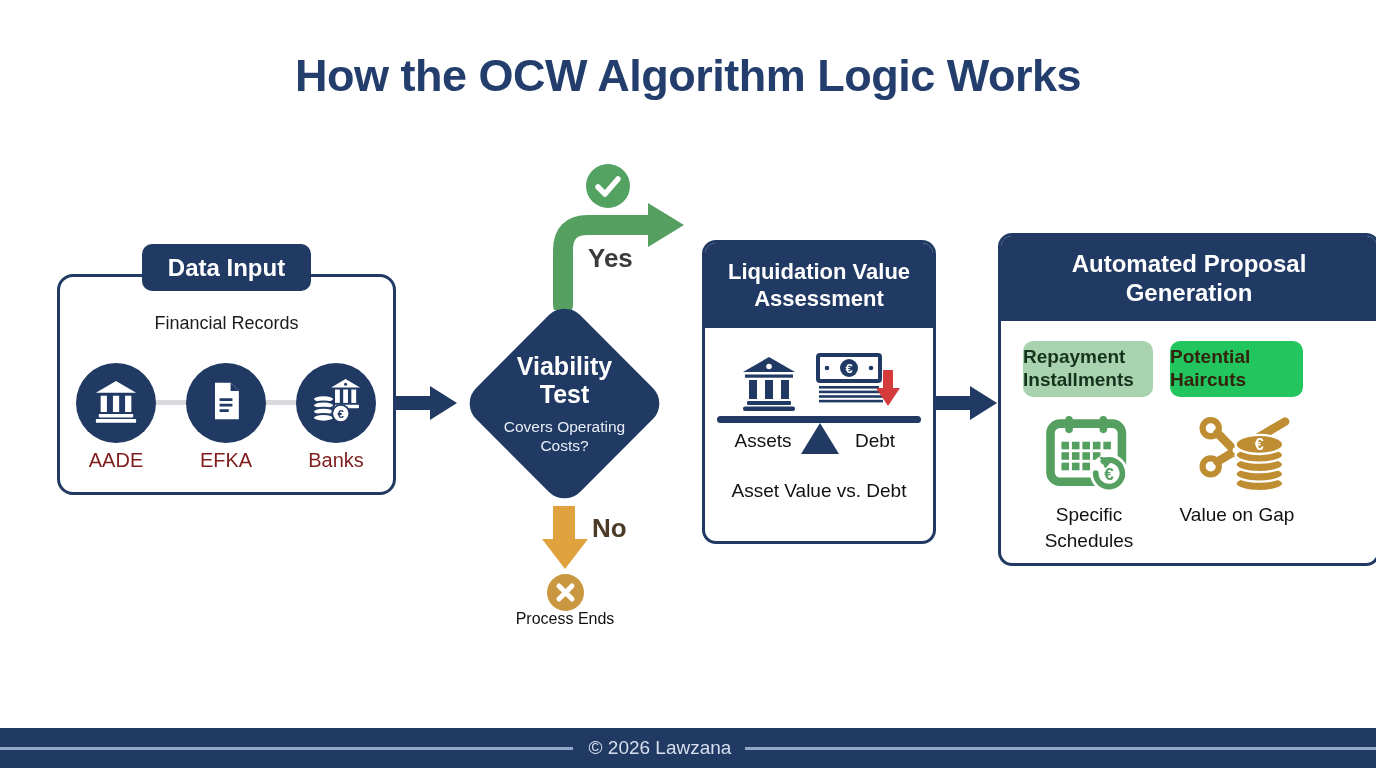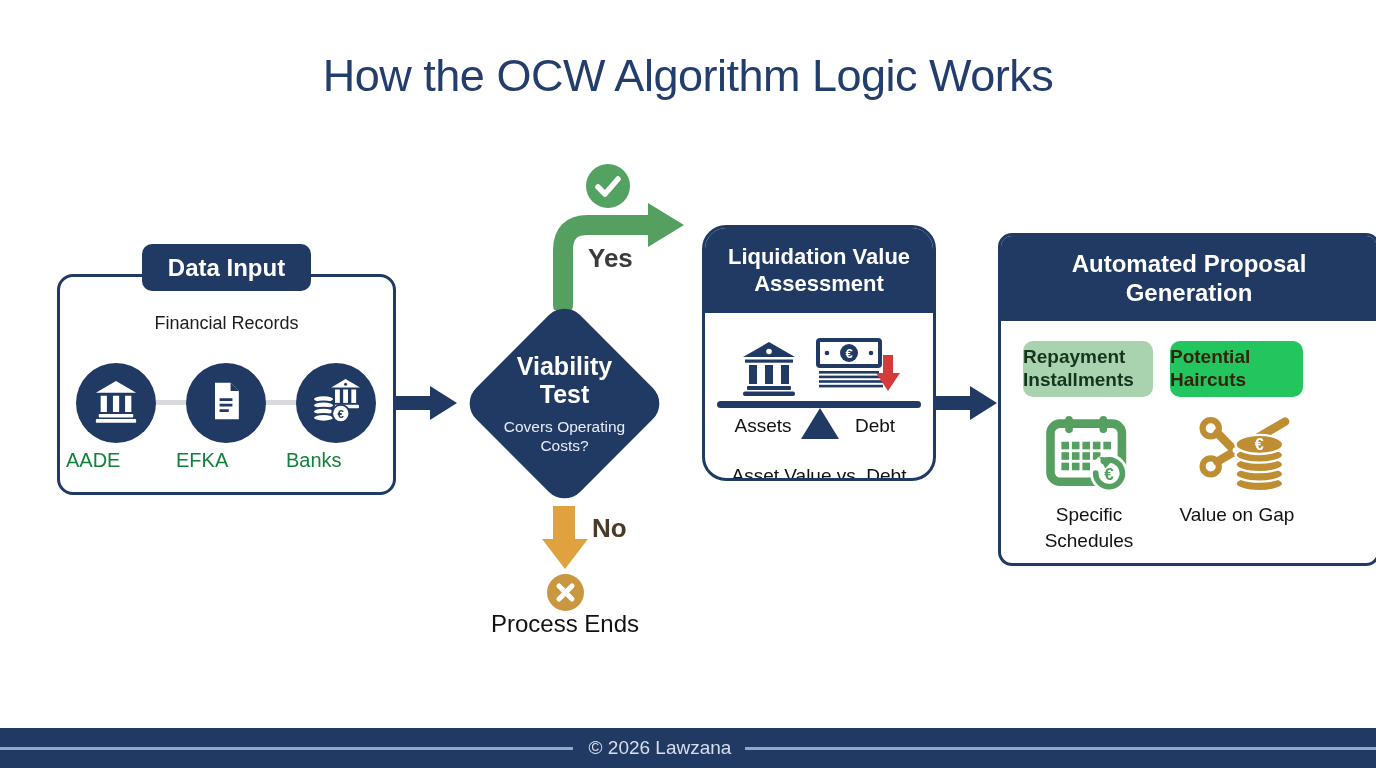--- a/index.html
+++ b/index.html
@@ -1,58 +1,58 @@
 <!DOCTYPE html>
 <html><head>
 <meta charset="utf-8">
 <style>
   * { margin:0; padding:0; box-sizing:border-box; }
   html,body { background:#fff; }
   body { font-family:"Liberation Sans", sans-serif; }
   .canvas { position:relative; width:1376px; height:768px; background:#fff; overflow:hidden; }
 
   .title { position:absolute; left:0; right:0; top:50px; text-align:center;
-           font-size:45px; font-weight:400; color:#233e6d; letter-spacing:-0.5px; }
+           font-size:45px; font-weight:700; color:#233e6d; letter-spacing:-0.5px; }
 
   
   .di-box { position:absolute; left:57px; top:274px; width:339px; height:221px;
             background:#fff; border:3px solid #203a64; border-radius:16px; }
   .di-badge { position:absolute; left:142px; top:244px; width:169px; height:47px;
               background:#203a64; border-radius:10px; display:flex; align-items:center; justify-content:center;
               color:#fff; font-weight:700; font-size:24px; z-index:3; }
   .di-sub { position:absolute; left:57px; top:313px; width:339px; text-align:center;
             font-size:18px; color:#1c1c1c; }
   .di-connector { position:absolute; left:116px; top:400px; width:220px; height:5px; background:#d9dadd; z-index:1; }
   .src-circle { position:absolute; top:363px; width:80px; height:80px; border-radius:50%;
                 background:#203a64; display:flex; align-items:center; justify-content:center; z-index:2; }
-  .src-label { position:absolute; top:449px; width:100px; text-align:left; font-size:20px; color:#15803d; }
+  .src-label { position:absolute; top:449px; width:100px; text-align:center; font-size:20px; color:#7f1d1d; }
 
   
   .flow-arrow { position:absolute; }
 
   
   .diamond { position:absolute; left:491px; top:330px; width:147px; height:147px;
              background:#203a64; transform:rotate(45deg); border-radius:22px; z-index:2; }
   .diamond-content { position:absolute; inset:0; transform:rotate(-45deg);
                      display:flex; flex-direction:column; align-items:center; justify-content:center; }
   .diamond-title { width:112px; text-align:center; color:#fff; font-weight:700; font-size:25px; line-height:1.12; }
   .diamond-q { width:138px; margin-top:9px; text-align:center; color:#e8edf5; font-size:15.5px; line-height:1.25; }
 
   .yes-label { position:absolute; left:588px; top:243px; font-size:26px; font-weight:700; color:#3b3b3b; }
   .no-label  { position:absolute; left:592px; top:513px; font-size:26px; font-weight:700; color:#4a3a26; }
   .check-circle { position:absolute; left:586px; top:164px; width:44px; height:44px; border-radius:50%;
                   background:#54a261; display:flex; align-items:center; justify-content:center; }
   .x-circle { position:absolute; left:547px; top:574px; width:37px; height:37px; border-radius:50%;
               background:#c9973f; display:flex; align-items:center; justify-content:center; }
   .process-ends { position:absolute; left:465px; top:610px; width:200px; text-align:center;
-                  font-size:24px; color:#111; }
-
-  
-  .liq-box { position:absolute; left:702px; top:225px; width:234px; height:256px;
-             border:3px solid #203a64; border-radius:24px; background:#fff; overflow:hidden; }
+                  font-size:16px; color:#111; }
+
+  
+  .liq-box { position:absolute; left:702px; top:240px; width:234px; height:304px;
+             border:3px solid #203a64; border-radius:14px; background:#fff; overflow:hidden; }
   .liq-header { height:85px; background:#203a64; display:flex; align-items:center; justify-content:center;
                 color:#fff; font-weight:700; font-size:22px; line-height:1.2; text-align:center; padding:0 14px; }
   .liq-body { position:relative; height:192px; }
   .liq-bank { position:absolute; left:35px; top:28px; }
   .liq-notes { position:absolute; left:110px; top:24px; }
   .liq-beam { position:absolute; left:12px; top:88px; width:204px; height:7px; background:#203a64; border-radius:4px; }
   .liq-triangle { position:absolute; left:96px; top:95px; width:0; height:0;
                   border-left:19px solid transparent; border-right:19px solid transparent;
                   border-bottom:31px solid #203a64; }
   .liq-assets { position:absolute; left:18px; top:102px; width:80px; text-align:center; font-size:19px; color:#111; }

